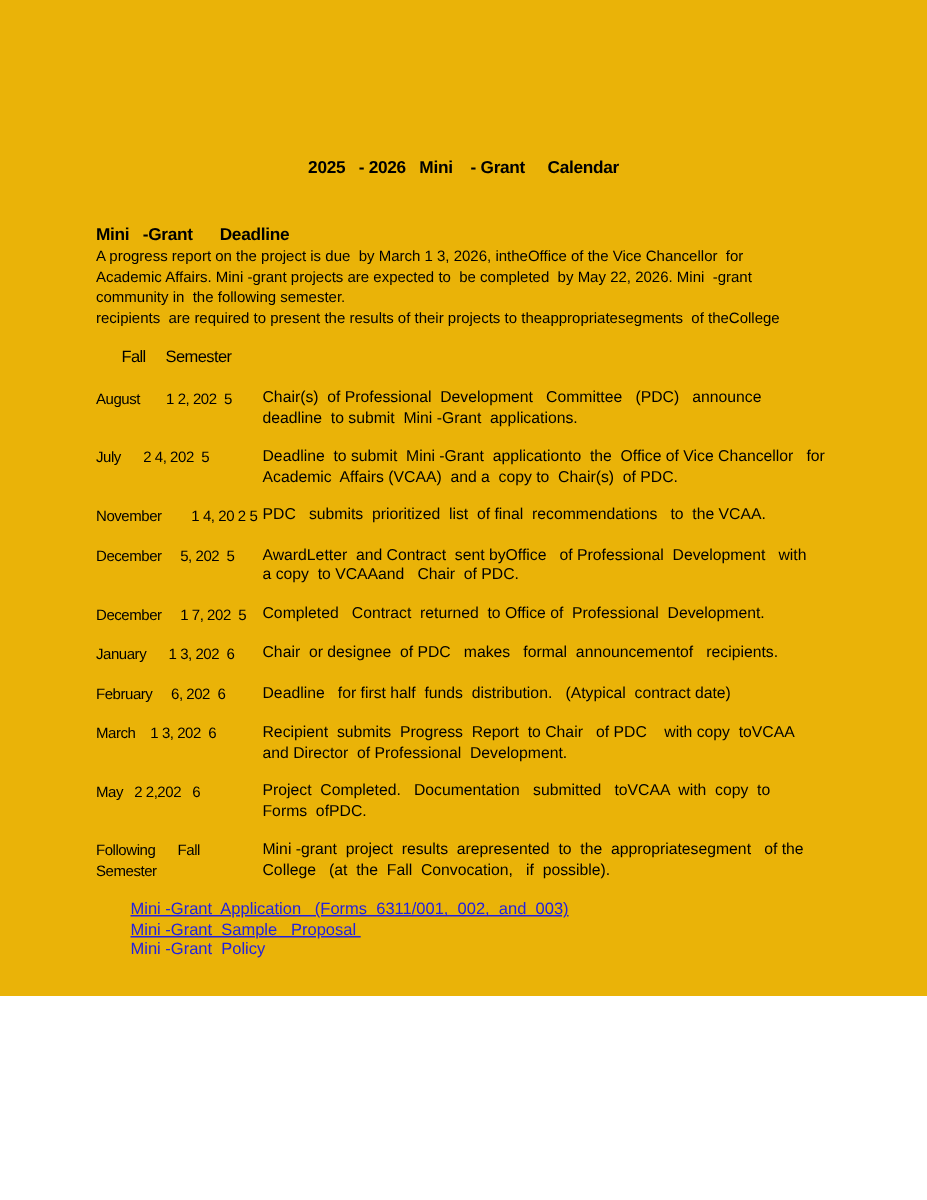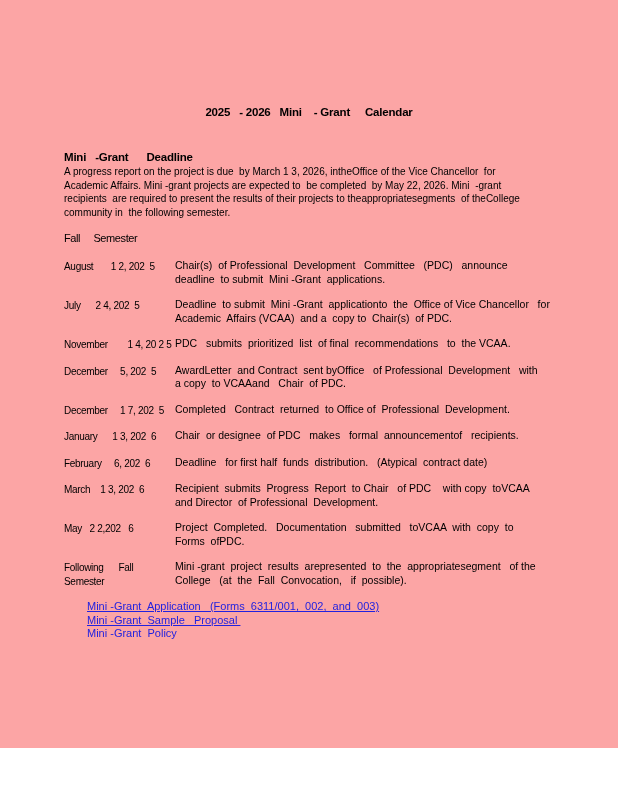--- a/index.html
+++ b/index.html
@@ -1,18 +1,18 @@
 <!DOCTYPE html>
 <html><head>
 <meta charset="utf-8">
 <style>
   html, body { margin: 0; padding: 0; background: #ffffff; }
   .page {
-    width: 618px; height: 748px;
-    background: #fca5a5;
+    width: 618px; height: 664px;
+    background: #eab308;
     color: #000000;
     font-family: "Liberation Sans", sans-serif;
     box-sizing: border-box;
     padding-top: 106px;
     overflow: hidden;
   }
   .pre { white-space: pre; }
   .title {
     text-align: center;
     font-size: 11.5px;
@@ -25,20 +25,21 @@
     font-size: 11.5px;
     font-weight: bold;
     letter-spacing: -0.2px;
   }
   .intro { margin-top: 2px; font-size: 10px; line-height: 13.5px; }
   .sem {
     margin-top: 13px;
     margin-bottom: 15px;
     font-size: 11px;
     letter-spacing: -0.4px;
+    margin-left: 17px;
   }
   .row {
     display: flex;
     font-size: 10.5px;
     line-height: 13.5px;
     margin-bottom: 12px;
   }
   .datecol {
     flex: 0 0 111px;
     width: 111px;
@@ -59,22 +60,22 @@
 
   <div class="title pre">2025   - 2026   Mini    - Grant     Calendar</div>
 
   <div class="content">
 
     <div class="heading pre">Mini   -Grant      Deadline</div>
 
     <div class="intro">
       <div class="pre">A progress report on the project is due  by March 1 3, 2026, intheOffice of the Vice Chancellor  for</div>
       <div class="pre">Academic Affairs. Mini -grant projects are expected to  be completed  by May 22, 2026. Mini  -grant</div>
+      <div class="pre">community in  the following semester.</div>
       <div class="pre">recipients  are required to present the results of their projects to theappropriatesegments  of theCollege</div>
-      <div class="pre">community in  the following semester.</div>
     </div>
 
     <div class="sem pre">Fall     Semester</div>
 
     <div class="row">
       <div class="datecol pre">August       1 2, 202  5</div>
       <div class="desc">
         <div class="pre">Chair(s)  of Professional  Development   Committee   (PDC)   announce</div>
         <div class="pre">deadline  to submit  Mini -Grant  applications.</div>
       </div>

